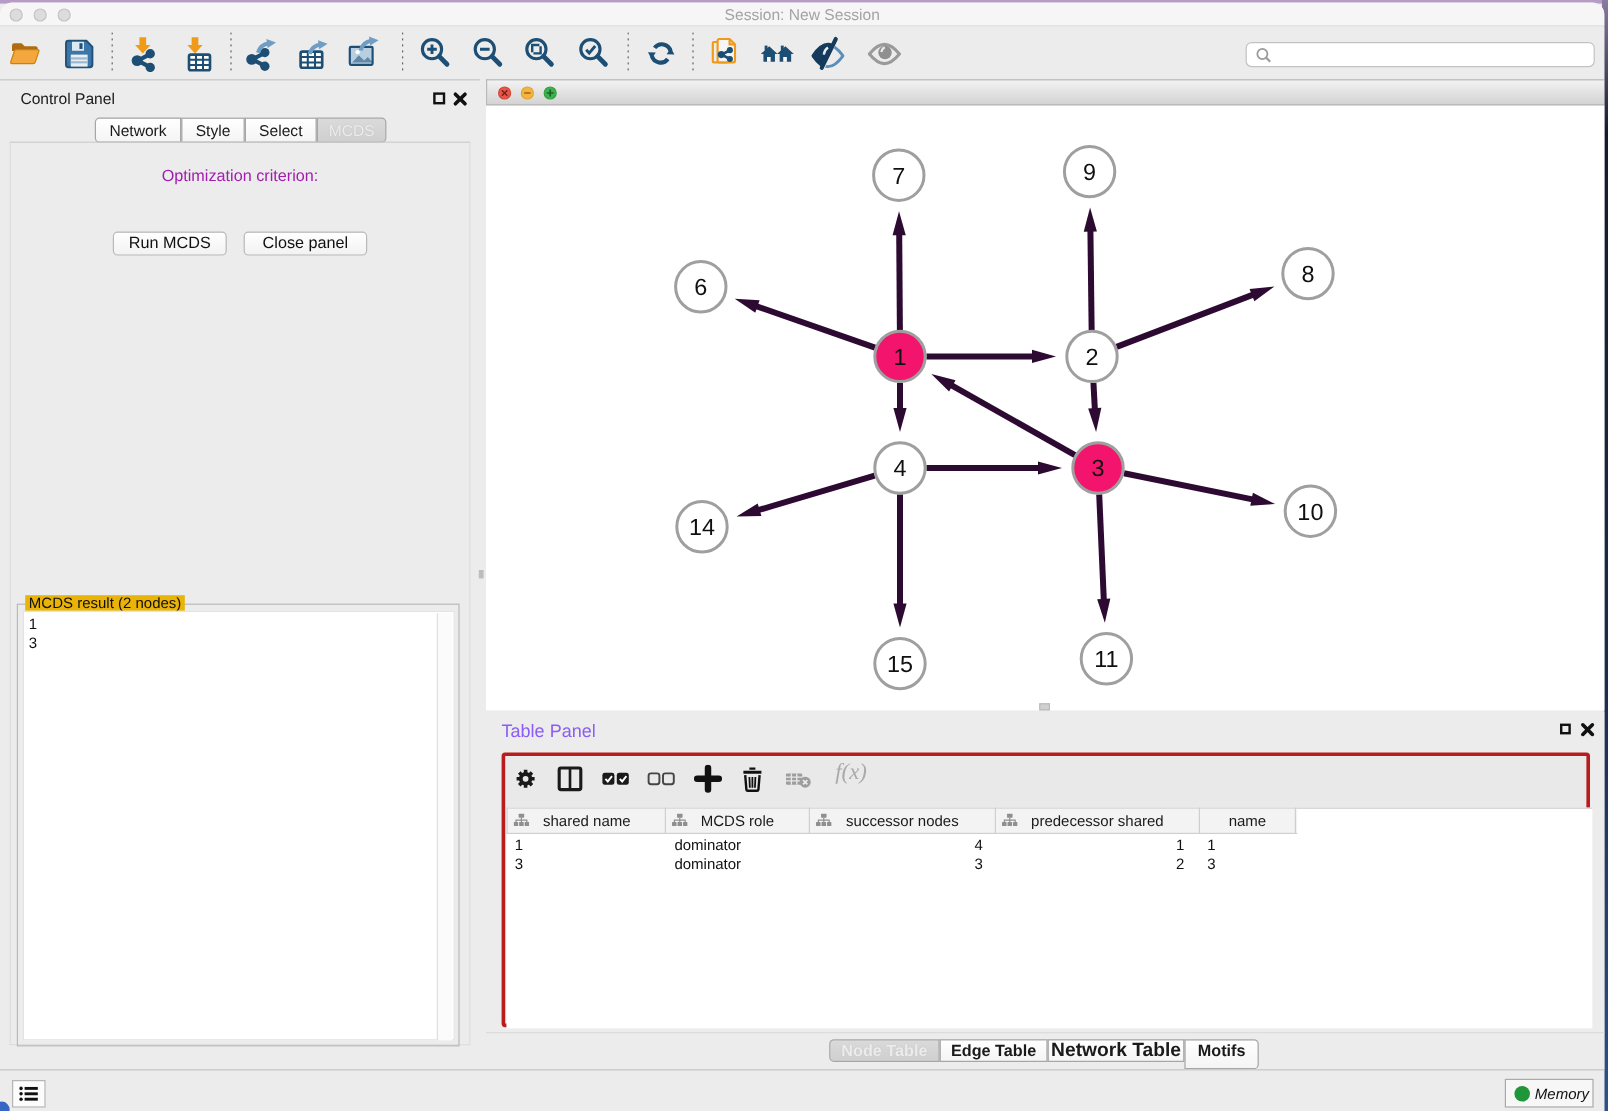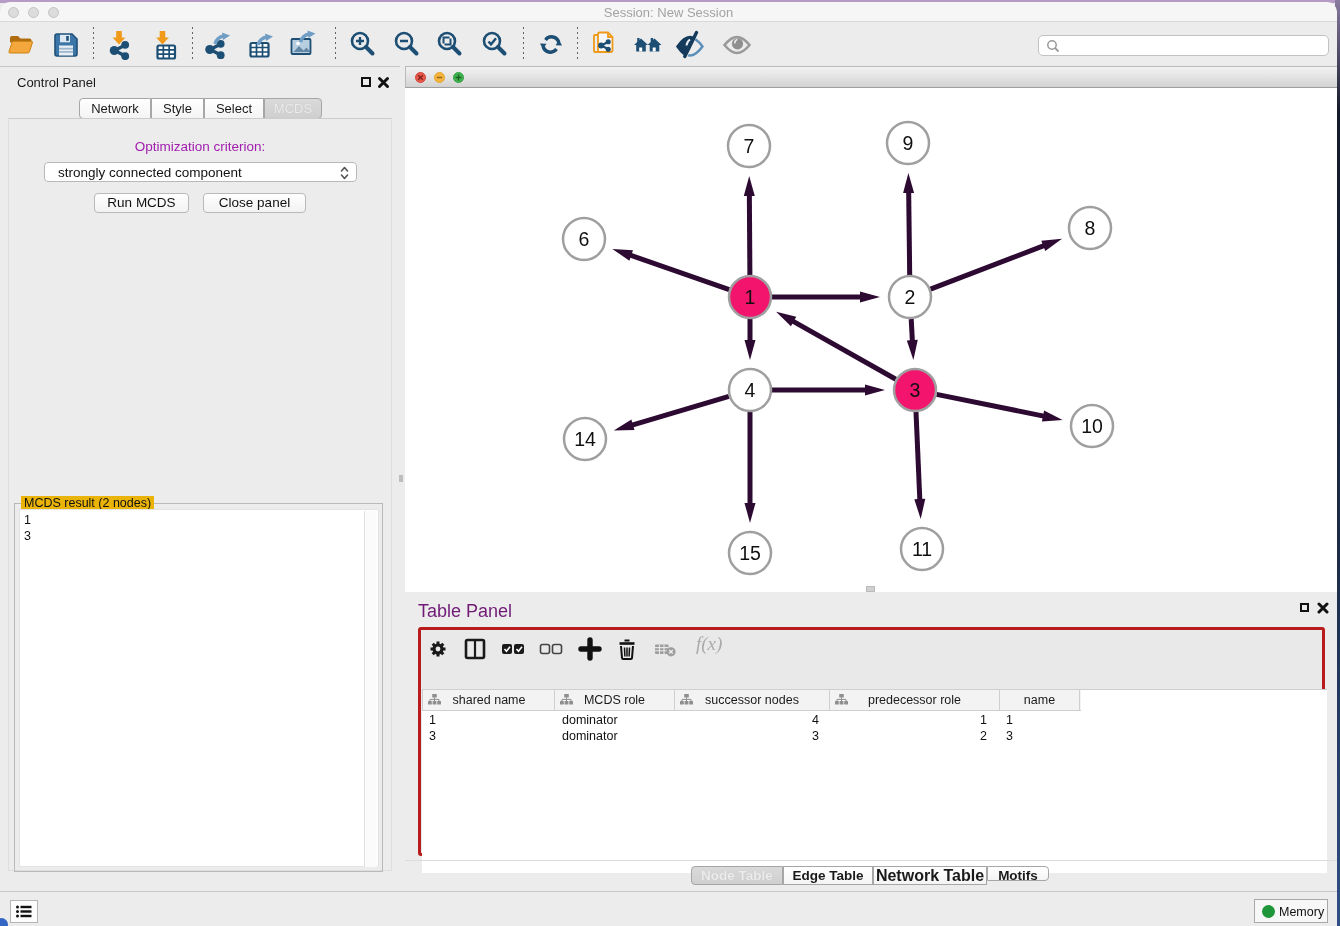--- a/index.html
+++ b/index.html
@@ -186,26 +186,20 @@
 
       <div class="abs" style="left:80px;top:31px;height:21px;">
         <div class="abs tab" style="left:0px;width:72px;border-radius:4px 0 0 4px;">Network</div>
         <div class="abs tab" style="left:72px;width:53px;">Style</div>
         <div class="abs tab" style="left:125px;width:60px;">Select</div>
         <div class="abs tabsel" style="left:185px;width:58px;border-radius:0 4px 4px 0;">MCDS</div>
       </div>
       <div class="abs" style="left:8px;top:51px;width:384px;height:753px;border:1px solid #dedede;border-top:1px solid #cccccc;"></div>
       <div class="abs" style="left:0px;top:72px;width:400px;text-align:center;font-size:13.5px;color:#a21caf;">Optimization criterion:</div>
 
-      <div class="abs" style="left:44px;top:95px;width:313px;height:20px;background:#fff;border:1px solid #b9b9b9;border-radius:4px;">
-        <div class="abs" style="left:13px;top:2px;font-size:13.5px;color:#111;">strongly connected component</div>
-        <svg class="abs" style="right:7px;top:3px;" width="9" height="14" viewBox="0 0 9 14">
-            <path d="M1.5 5 L4.5 1.5 L7.5 5 M1.5 9 L4.5 12.5 L7.5 9" stroke="#555" stroke-width="1.6" fill="none" stroke-linecap="round" stroke-linejoin="round"></path>
-          </svg>
-      </div>
 
       <div class="abs btn" style="left:94px;top:126px;width:95px;height:20px;">Run MCDS</div>
       <div class="abs btn" style="left:203px;top:126px;width:103px;height:20px;">Close panel</div>
 
       <div class="abs" style="left:14px;top:436px;width:369px;height:369px;border:1px solid #b9b9b9;">
         <div class="abs" style="left:6px;top:-8px;background:#eab308;padding:0 3px;font-size:12.5px;color:#111;">MCDS result (2 nodes)</div>
         <div class="abs" style="left:4px;top:5px;width:360px;height:358px;background:#fff;border:1px solid #e3e3e3;">
           <div style="padding:2px 0 0 4px;font-size:12.5px;color:#111;line-height:16px;">1<br>3</div>
           <div class="abs" style="right:1px;top:1px;width:13px;height:356px;background:#fbfbfb;border-left:1px solid #e0e0e0;"></div>
         </div>
@@ -290,21 +284,21 @@
 <circle cx="180" cy="351" r="21" fill="#ffffff" stroke="#9f9f9f" stroke-width="2.5"></circle>
 <text x="180" y="358" font-size="19.5" fill="#101010" text-anchor="middle">14</text>
 <circle cx="345" cy="465" r="21" fill="#ffffff" stroke="#9f9f9f" stroke-width="2.5"></circle>
 <text x="345" y="472" font-size="19.5" fill="#101010" text-anchor="middle">15</text>
 </g>
           </svg>
         </div>
       </div>
 
       <div class="abs" style="left:0;top:527px;width:933px;height:298px;background:#ececec;">
-        <div class="abs" style="left:13px;top:8px;font-size:18px;color:#701a75;">Table Panel</div>
+        <div class="abs" style="left:13px;top:8px;font-size:15px;color:#8b5cf6;">Table Panel</div>
         <div class="abs" style="left:895px;top:10px;width:9px;height:9px;border:2px solid #111;"></div>
         <svg class="abs" style="left:912px;top:9px;" width="12" height="12" viewBox="0 0 12 12">
             <path d="M2 2 L10 10 M10 2 L2 10" stroke="#111" stroke-width="3" stroke-linecap="round"></path>
           </svg>
 
         <div class="abs" style="left:13px;top:34px;width:907px;height:229px;background:#e9e9e9;border:3px solid #b91c1c;border-radius:3px;">
           <div class="abs" id="ttools" style="left:0;top:0;width:905px;height:43px;">
           <svg class="abs" style="left:5px;top:7px;" width="24" height="24" viewBox="0 0 24 24">
                 <g fill="#1a1a1a">
                   <circle cx="12" cy="12" r="5.6"></circle>
@@ -339,21 +333,21 @@
 <svg class="abs" style="left:232px;top:7px;" width="24" height="24" viewBox="0 0 24 24">
                 <rect x="2" y="7.5" width="13.5" height="9.5" rx="1" fill="#9d9d9d"></rect>
 <path d="M2 10.6 h13.5 M2 13.8 h13.5" stroke="#e9e9e9" stroke-width="1.1"></path>
 <path d="M6.5 7.5 v9.5 M11 7.5 v9.5" stroke="#e9e9e9" stroke-width="1.1"></path>
 <circle cx="18" cy="14.8" r="4.6" fill="#9d9d9d"></circle>
                 <path d="M16.2 13 l3.6 3.6 M19.8 13 l-3.6 3.6" stroke="#eeeeee" stroke-width="1.4"></path>
               </svg>
               <div class="abs" style="left:275px;top:3px;font-family:'Liberation Serif',serif;font-style:italic;font-size:19px;color:#aaaaaa;">f(x)</div>
           </div>
 
-          <div class="abs" style="left:1px;top:43px;width:905px;height:184px;background:#fff;margin-top:16px;">
+          <div class="abs" style="left:1px;top:43px;width:905px;height:184px;background:#fff;">
             <div class="abs" style="left:0;top:0;width:905px;height:1px;background:#cfcfcf;"></div>
               <div class="abs" style="left:0;top:1px;width:659px;height:21px;background:#f3f3f3;border-bottom:1px solid #cfcfcf;"></div>
             <div class="abs hcell" style="left:0px;width:133px;"><svg class="abs" style="left:5px;top:5px;" width="13" height="12" viewBox="0 0 13 12">
                   <g fill="#8f8f8f">
                     <rect x="4.2" y="0" width="4.6" height="3.4" rx="0.5"></rect>
                     <rect x="0" y="7" width="3.8" height="3.4" rx="0.5"></rect>
                     <rect x="4.6" y="7" width="3.8" height="3.4" rx="0.5"></rect>
                     <rect x="9.2" y="7" width="3.8" height="3.4" rx="0.5"></rect>
                   </g>
                   <path d="M6.5 3.4 v2 M2 7 v-1.6 h9 V7 M6.5 5.4 v1.6" stroke="#8f8f8f" stroke-width="1" fill="none"></path>
@@ -377,21 +371,21 @@
                   <path d="M6.5 3.4 v2 M2 7 v-1.6 h9 V7 M6.5 5.4 v1.6" stroke="#8f8f8f" stroke-width="1" fill="none"></path>
                 </svg><span>successor nodes</span></div>
 <div class="abs hcell" style="left:407px;width:170px;"><svg class="abs" style="left:5px;top:5px;" width="13" height="12" viewBox="0 0 13 12">
                   <g fill="#8f8f8f">
                     <rect x="4.2" y="0" width="4.6" height="3.4" rx="0.5"></rect>
                     <rect x="0" y="7" width="3.8" height="3.4" rx="0.5"></rect>
                     <rect x="4.6" y="7" width="3.8" height="3.4" rx="0.5"></rect>
                     <rect x="9.2" y="7" width="3.8" height="3.4" rx="0.5"></rect>
                   </g>
                   <path d="M6.5 3.4 v2 M2 7 v-1.6 h9 V7 M6.5 5.4 v1.6" stroke="#8f8f8f" stroke-width="1" fill="none"></path>
-                </svg><span>predecessor role</span></div>
+                </svg><span>predecessor shared</span></div>
 <div class="abs hcell" style="left:577px;width:81px;border-right:1px solid #cfcfcf;"><span>name</span></div>
 
 <div class="abs" style="left:0;top:24px;width:903px;height:16px;font-size:12.5px;color:#111;">
  <span class="abs" style="left:7px;">1</span>
                 <span class="abs" style="left:140px;">dominator</span>
  <span class="abs" style="left:252px;width:145px;text-align:right;">4</span>
  <span class="abs" style="left:407px;width:158px;text-align:right;">1</span>
  <span class="abs" style="left:584px;">1</span>
               </div>
 <div class="abs" style="left:0;top:40px;width:903px;height:16px;font-size:12.5px;color:#111;">
@@ -402,40 +396,40 @@
  <span class="abs" style="left:584px;">3</span>
               </div>
           </div>
         </div>
 
         <div class="abs" style="left:0;top:267px;width:933px;height:1px;background:#dcdcdc;"></div>
         <div class="abs" style="left:287px;top:273px;height:19px;">
           <div class="abs tabsel" style="left:0;width:92px;height:19px;border-radius:4px 0 0 4px;font-size:13.5px;line-height:17px;font-weight:bold;">Node Table</div>
           <div class="abs tab" style="left:92px;width:90px;height:19px;font-size:13.5px;line-height:17px;font-weight:bold;">Edge Table</div>
           <div class="abs tab" style="left:182px;width:114px;height:19px;font-size:16px;line-height:17px;font-weight:bold;">Network Table</div>
-          <div class="abs tab" style="left:296px;width:62px;height:15px;border-radius:0 4px 4px 0;font-size:13.5px;line-height:17px;font-weight:bold;">Motifs</div>
+          <div class="abs tab" style="left:296px;width:62px;height:25px;border-radius:0 4px 4px 0;font-size:13.5px;line-height:17px;font-weight:bold;">Motifs</div>
         </div>
       </div>
     </div>
   </div>
 
   <div class="abs" style="left:0;top:889px;width:1337px;height:35px;background:#ececec;border-top:1px solid #c6c6c6;">
     <div class="abs" style="left:10px;top:8px;width:28px;height:23px;background:#fcfcfc;border:1px solid #b5b5b5;">
       <svg class="abs" style="left:5px;top:4px;" width="16" height="13" viewBox="0 0 16 13">
         <g fill="#111">
             <circle cx="1.5" cy="2" r="1.5"></circle>
             <circle cx="1.5" cy="6.5" r="1.5"></circle>
             <circle cx="1.5" cy="11" r="1.5"></circle>
             <rect x="4.5" y="0.8" width="11" height="2.4"></rect>
             <rect x="4.5" y="5.3" width="11" height="2.4"></rect>
             <rect x="4.5" y="9.8" width="11" height="2.4"></rect>
           </g>
       </svg>
     </div>
-    <div class="abs" style="left:1254px;top:7px;width:74px;height:24px;background:#f7f7f7;border:1px solid #a9a9a9;">
+    <div class="abs" style="left:1254px;top:7px;width:74px;height:24px;background:#f7f7f7;border:1px solid #a9a9a9;font-style:italic;">
       <div class="abs" style="left:7px;top:5px;width:13px;height:13px;border-radius:50%;background:#1f9639;"></div>
       <div class="abs" style="left:24px;top:5px;font-size:12.5px;color:#111;">Memory</div>
     </div>
   </div>
 </div>
 <div class="abs" style="left:-5px;top:918px;width:13px;height:13px;border-radius:50%;background:#3566c4;"></div>
 <div class="abs" style="left:399px;top:475px;width:4px;height:7px;background:#bdbdbd;"></div>
 <div class="abs" style="left:866px;top:586px;width:9px;height:6px;background:#d0d0d0;border:1px solid #bbb;"></div>
 
 </body></html>

